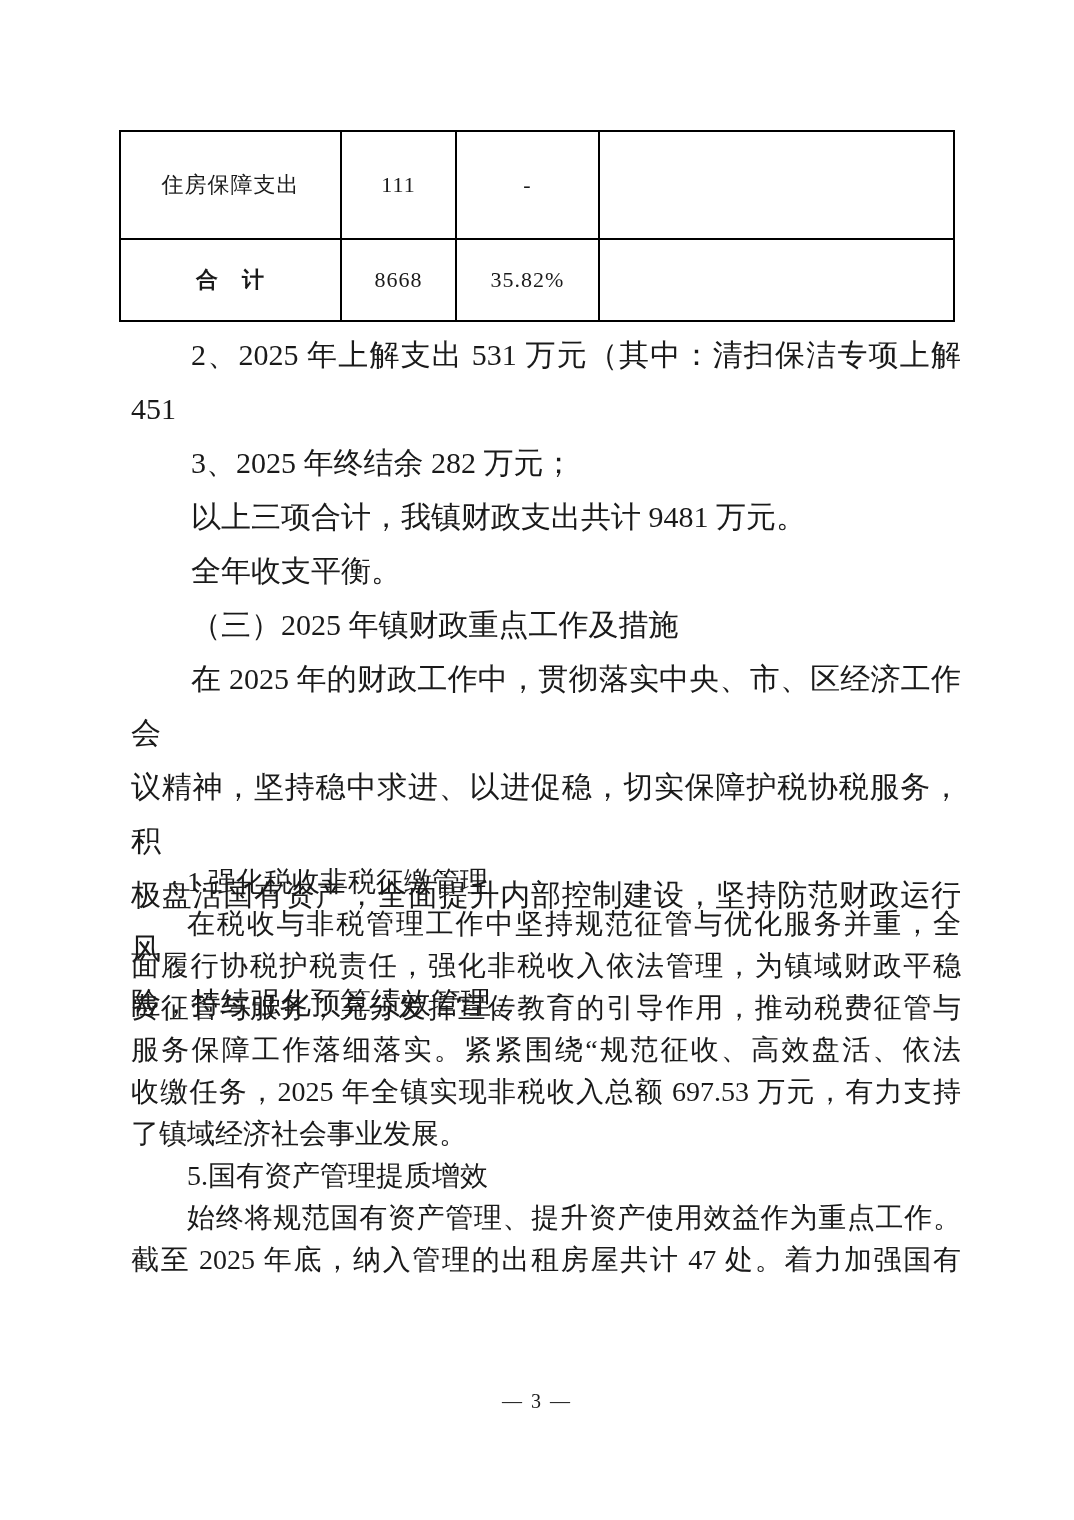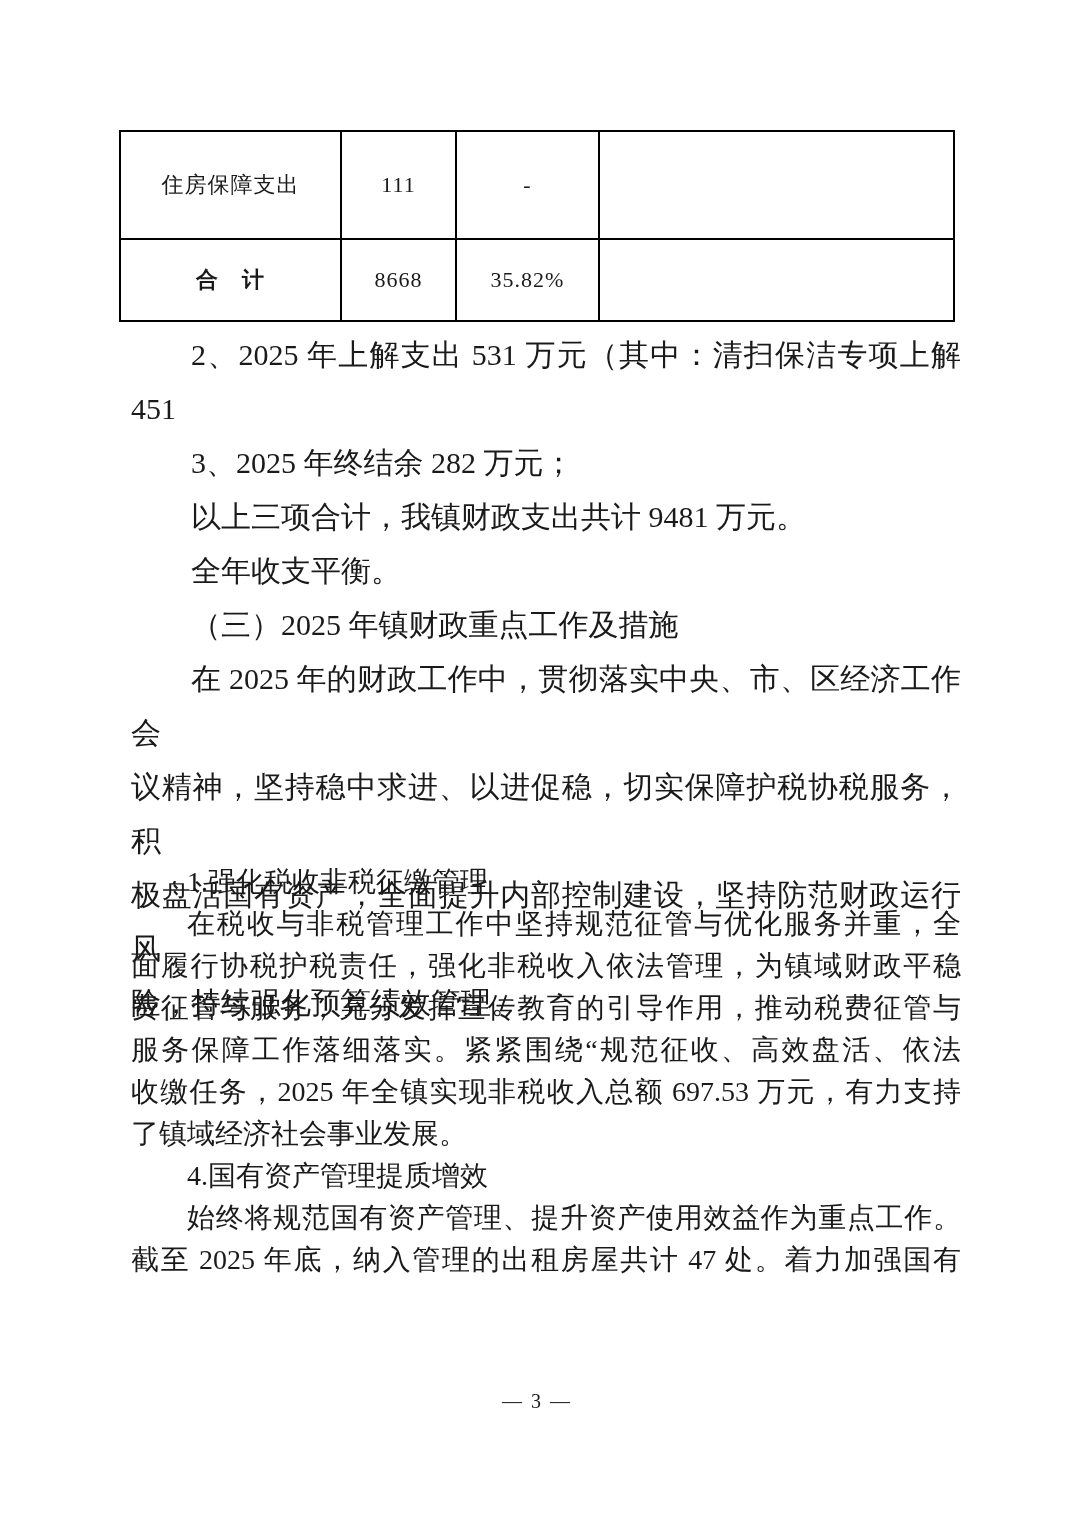--- a/index.html
+++ b/index.html
@@ -87,20 +87,20 @@
   </div>
 
   <div class="sec sec-b">
     <div class="ln ind">1.强化税收非税征缴管理</div>
     <div class="ln ind fill">在税收与非税管理工作中坚持规范征管与优化服务并重，全</div>
     <div class="ln fill">面履行协税护税责任，强化非税收入依法管理，为镇域财政平稳</div>
     <div class="ln fill">费征管与服务，充分发挥宣传教育的引导作用，推动税费征管与</div>
     <div class="ln fill">服务保障工作落细落实。紧紧围绕“规范征收、高效盘活、依法</div>
     <div class="ln fill">收缴任务，2025 年全镇实现非税收入总额 697.53 万元，有力支持</div>
     <div class="ln">了镇域经济社会事业发展。</div>
-    <div class="ln ind">4.国有资产管理提质增效</div>
+    <div class="ln ind">5.国有资产管理提质增效</div>
     <div class="ln ind fill">始终将规范国有资产管理、提升资产使用效益作为重点工作。</div>
     <div class="ln fill">截至 2025 年底，纳入管理的出租房屋共计 47 处。着力加强国有</div>
   </div>
 
   <div class="footer">— 3 —</div>
 
 </div>
 
 </body></html>

